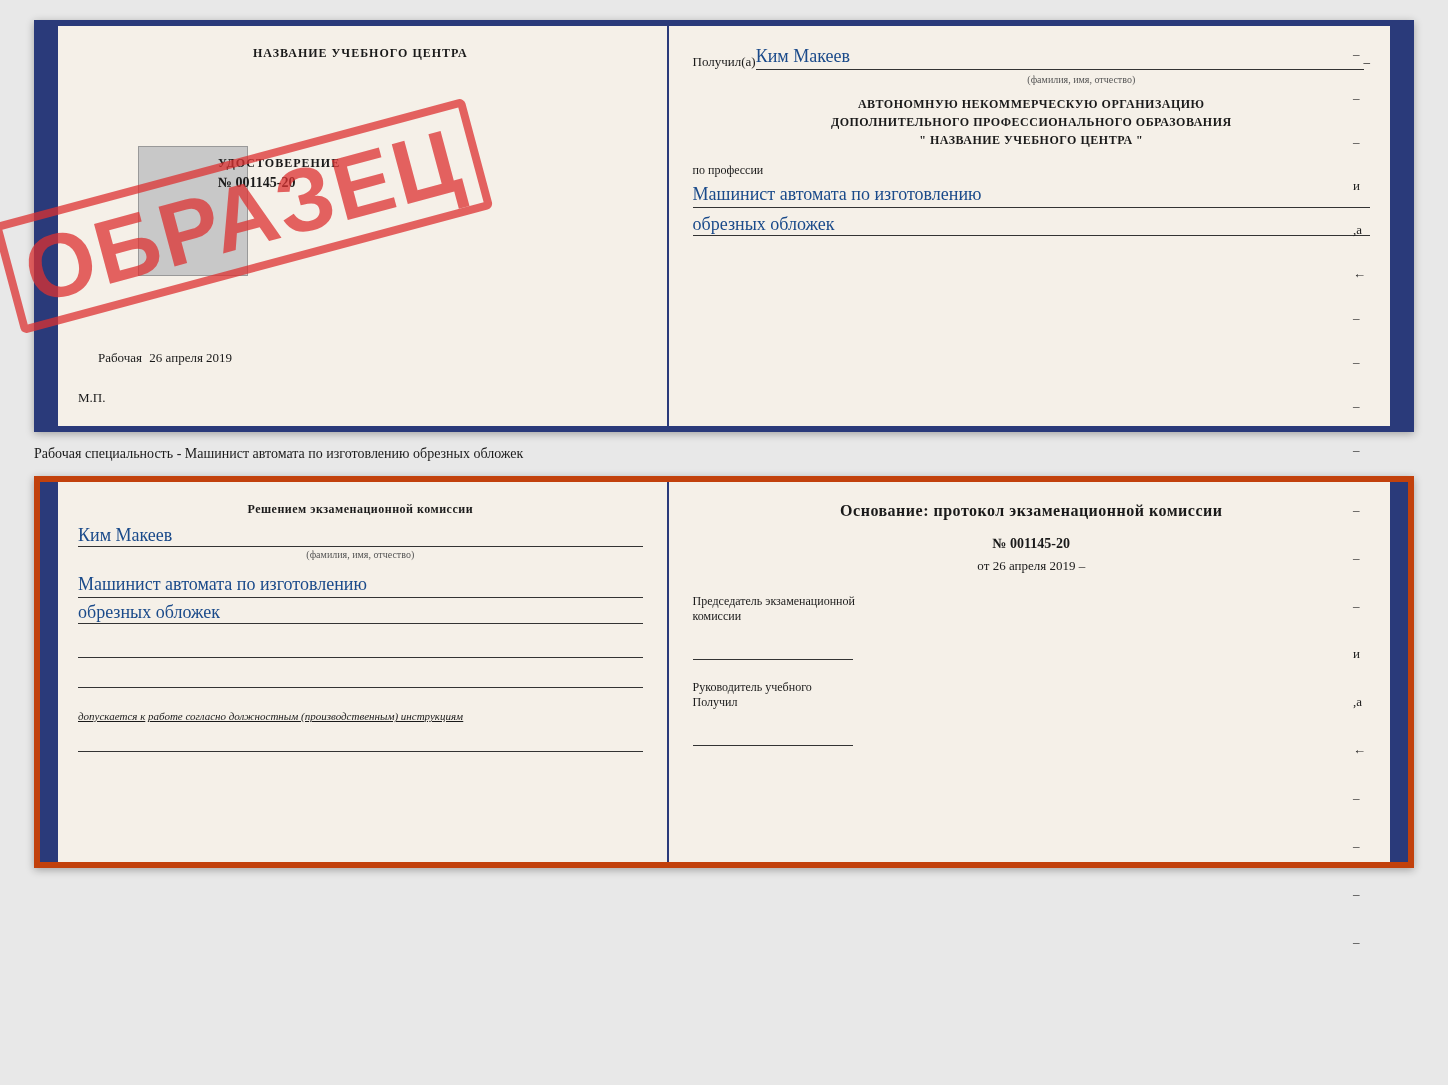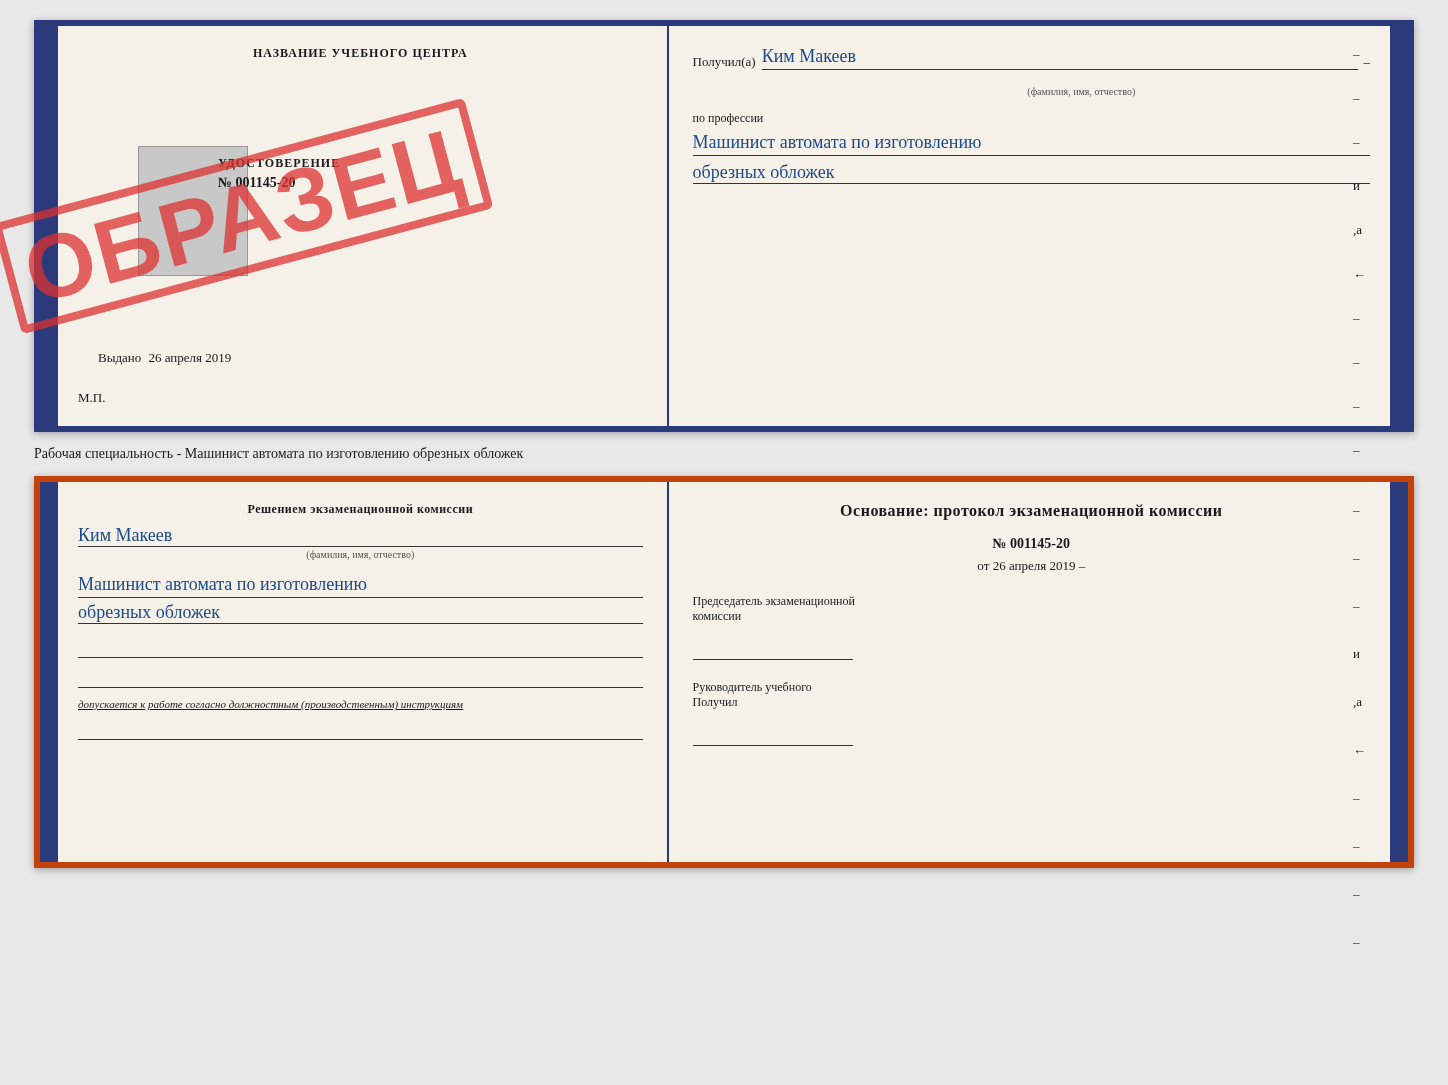--- a/index.html
+++ b/index.html
@@ -143,22 +143,21 @@
       font-family: Arial, sans-serif;
       border: 8px solid rgba(220, 50, 50, 0.75);
       padding: 4px 12px;
       line-height: 1;
       border-radius: 6px;
     }
 
     .poluchil-line {
       display: flex;
       align-items: flex-end;
-      gap: 6px;
-      margin-bottom: 16px;
+      margin-bottom: 4px;
     }
 
     .poluchil-label {
       font-size: 13px;
       color: #1a1a1a;
       white-space: nowrap;
     }
 
     .poluchil-name {
       font-family: 'Segoe Script', 'Bradley Hand', cursive;
@@ -330,21 +329,21 @@
 
     .blank-lines {
       border-bottom: 1px solid #333;
       margin-bottom: 10px;
       height: 20px;
     }
 
     .dopuskaetsya {
       font-size: 11px;
       color: #1a1a1a;
-      margin-top: 10px;
+      margin-top: 22px;
     }
 
     .dopuskaetsya span {
       font-style: italic;
       text-decoration: underline;
     }
 
     
     .osnovanie {
       font-size: 16px;
@@ -415,21 +414,21 @@
       <div class="udostoverenie-box">
         <div class="udostoverenie-title">УДОСТОВЕРЕНИЕ</div>
         <div class="udostoverenie-number">№ 001145-20</div>
       </div>
 
       <div class="obrazec-stamp">
         <span class="obrazec-text">ОБРАЗЕЦ</span>
       </div>
 
       <div class="vudano-line">
-        <span>Выдано</span>
+        <span>Рабочая</span>
         <span style="margin-left:4px;">26 апреля 2019</span>
       </div>
 
       <div class="mp-line">М.П.</div>
     </div>
 
     <div class="book-right">
       <div class="right-dashes">
         <span>–</span>
         <span>–</span>
@@ -444,20 +443,25 @@
       </div>
 
       <div class="poluchil-line">
         <span class="poluchil-label">Получил(а)</span>
         <span class="poluchil-name">Ким Макеев</span>
         <span class="poluchil-dash">–</span>
       </div>
       <div class="fio-subtitle">(фамилия, имя, отчество)</div>
 
 
+      <div class="autonomnaya-section">
+        <p>АВТОНОМНУЮ НЕКОММЕРЧЕСКУЮ ОРГАНИЗАЦИЮ</p>
+        <p>ДОПОЛНИТЕЛЬНОГО ПРОФЕССИОНАЛЬНОГО ОБРАЗОВАНИЯ</p>
+        <p>"    НАЗВАНИЕ УЧЕБНОГО ЦЕНТРА    "</p>
+      </div>
 
       <div class="po-professii">по профессии</div>
       <span class="profession-name">Машинист автомата по изготовлению</span>
       <span class="profession-cont">обрезных обложек</span>
     </div>
 
     <div class="book-right-edge"></div>
   </div>
 
   <div class="specialty-label">Рабочая специальность - Машинист автомата по изготовлению обрезных обложек</div>

